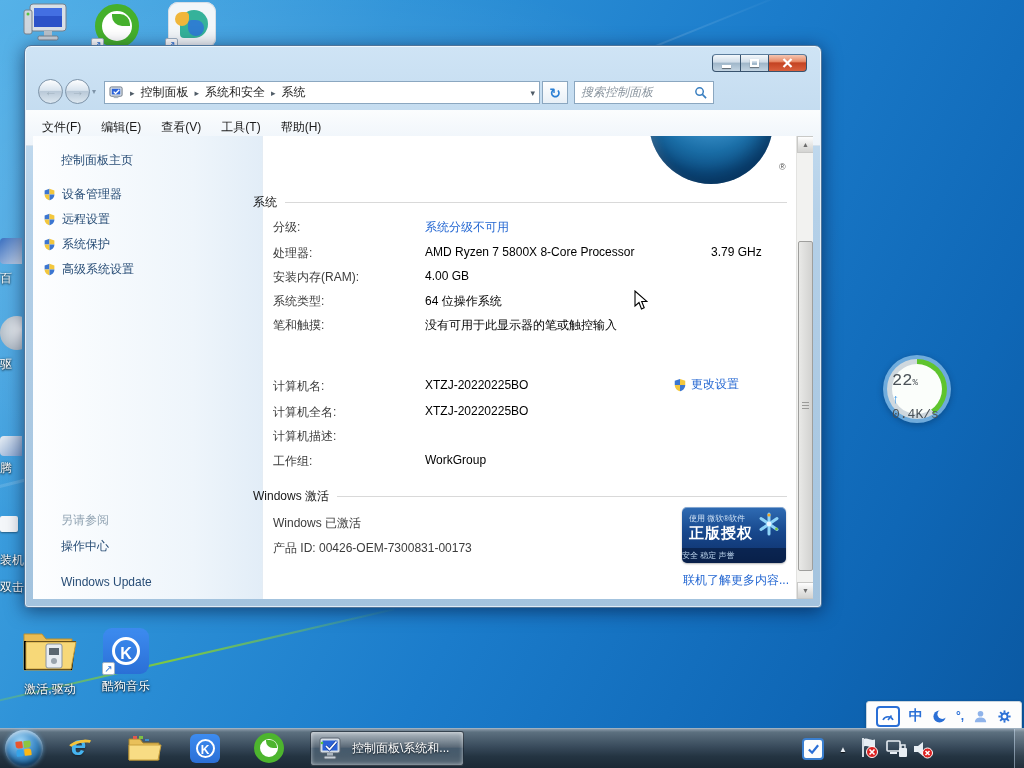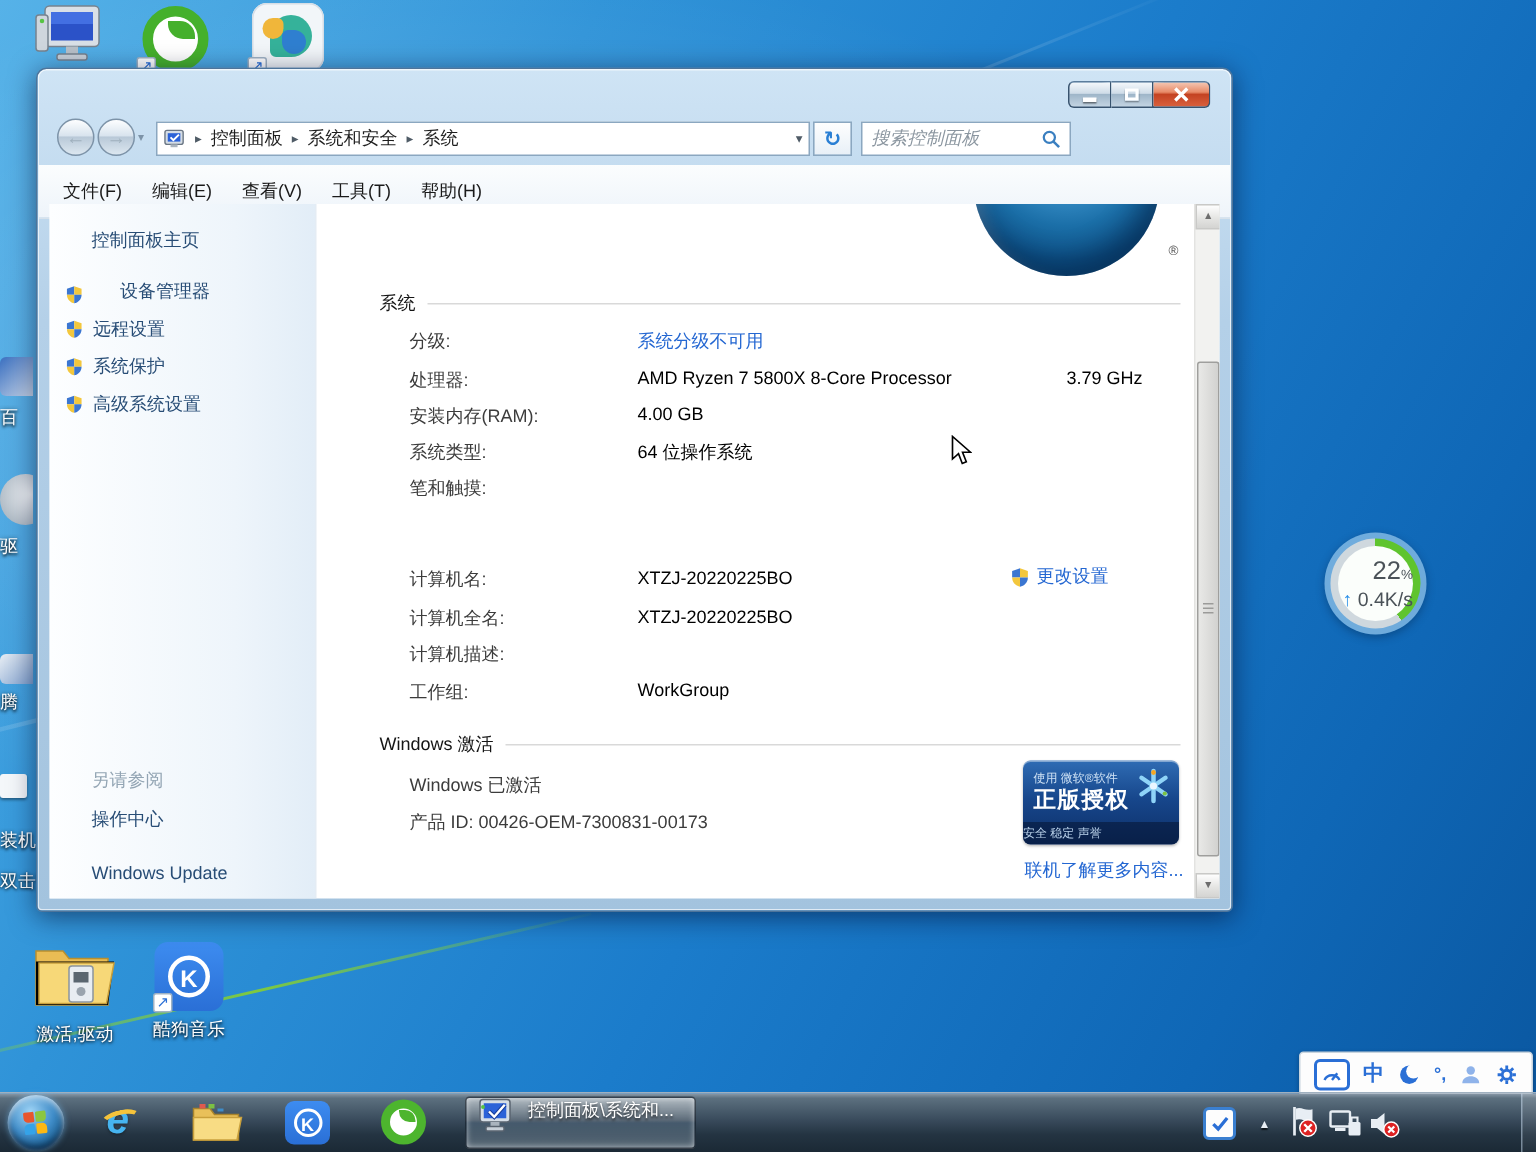--- a/index.html
+++ b/index.html
@@ -36,21 +36,21 @@
     color:#9fb0bd; font-size:13px; font-weight:bold; }
   .addrbox { background:#fff; border:1px solid #8ba7c0; height:23px; display:flex; align-items:center; }
   .crumb-sep { color:#4f5b66; font-size:9px; padding:0 6px; }
   .crumb { color:#1e1e1e; }
   .menubar { position:absolute; left:1px; right:1px; top:64px; height:36px;
     background:linear-gradient(#fbfdfe,#eef4fa); border-bottom:1px solid #d7e2ec;
     display:flex; align-items:center; padding-left:16px; gap:20px; color:#1a1a1a; }
   #content { position:absolute; left:8px; right:8px; top:90px; bottom:8px; background:#fff; overflow:hidden; }
 
   
-  #sidebar { position:absolute; left:0; top:0; bottom:0; width:178px;
+  #sidebar { position:absolute; left:0; top:0; bottom:0; width:230px;
     background:linear-gradient(90deg,#fdfeff,#eef5fb 70%,#e2edf7);
     border-right:1px solid #e4ecf4; }
   .side-link { color:#284d76; cursor:pointer; }
   .side-dim { color:#93a5b4; }
 
   
   #main { position:absolute; left:198px; right:17px; top:0; bottom:0; overflow:hidden; }
   .sec-head { display:flex; align-items:center; color:#151515; }
   .sec-head .line { flex:1; height:1px; background:#d9d9d9; margin-left:8px; }
   .rowlabel { position:absolute; left:42px; color:#3c3c3c; }
@@ -65,35 +65,35 @@
   #scroll-thumb { position:absolute; left:1px; width:15px; top:105px; height:330px;
     background:linear-gradient(90deg,#e9e9e7,#d2d2d0); border:1px solid #9f9f9d; border-radius:2px; }
   .grip { position:absolute; left:3px; right:3px; height:1px; background:#9b9b99; }
 
   
   #taskbar { position:absolute; left:0; top:728px; width:1024px; height:40px;
     background:linear-gradient(#8a9aa9 0%,#5c707f 8%,#394b5c 45%,#243442 70%,#1b2935 100%);
     border-top:1px solid #9fb0bf; }
   .taskbtn { position:absolute; border:1px solid rgba(10,20,30,.65); border-radius:3px;
     background:linear-gradient(rgba(255,255,255,.5),rgba(255,255,255,.18) 45%,rgba(120,150,175,.25) 50%,rgba(200,220,235,.35));
-    box-shadow:inset 0 0 4px rgba(255,255,255,.6); display:flex; }
+    box-shadow:inset 0 0 4px rgba(255,255,255,.6); display:flex; align-items:center; }
   .trayicon { position:absolute; width:22px; height:22px; display:flex; align-items:center; justify-content:center; }
 
   
   #imebar { position:absolute; left:866px; top:701px; width:156px; height:30px; background:#fdfdfd;
     border:1px solid #c8d4de; border-radius:3px; box-shadow:0 1px 3px rgba(0,20,40,.35);
     display:flex; align-items:center; justify-content:space-around; padding:0 4px; }
   .imeitem { color:#2a6fd6; font-weight:bold; font-size:14px; cursor:pointer; display:flex; align-items:center; justify-content:center; }
 
   
   #speedball { position:absolute; left:883px; top:355px; width:68px; height:68px; border-radius:50%;
     background:rgba(190,225,250,.55); box-shadow:0 2px 6px rgba(0,30,60,.35); padding:4px; }
   #sb-ring { width:60px; height:60px; border-radius:50%;
     background:conic-gradient(#5fc42e 0deg 145deg, #cfd8de 145deg 360deg); padding:5px; }
-  #sb-core { width:50px; height:50px; border-radius:50%; background:#fbfefb; text-align:right; }
+  #sb-core { width:50px; height:50px; border-radius:50%; background:#fbfefb; text-align:left;font-family:Liberation Mono, monospace; }
 </style>
 </head>
 <body>
 
 <div id="desktop">
 
   <div class="streak" style="left:-80px;top:430px;width:600px;height:3px;background:linear-gradient(90deg,rgba(255,255,255,0),rgba(255,255,255,.5),rgba(255,255,255,0));transform:rotate(-14deg);"></div>
   <div class="streak" style="left:-60px;top:660px;width:460px;height:2px;background:linear-gradient(90deg,rgba(140,230,90,.1),#7ec93f,rgba(140,230,90,.05));transform:rotate(-13deg);"></div>
   <div class="streak" style="left:120px;top:120px;width:700px;height:2px;background:linear-gradient(90deg,rgba(255,255,255,0),rgba(255,255,255,.35),rgba(255,255,255,0));transform:rotate(-22deg);"></div>
 
@@ -211,21 +211,21 @@
       <span>查看(V)</span>
       <span>工具(T)</span>
       <span>帮助(H)</span>
     </div>
 
     <div id="content">
 
       <div id="sidebar">
         <div class="abs side-link" style="left:28px;top:16px;">控制面板主页</div>
 
-        <div class="abs" style="left:10px;top:50px;display:flex;gap:24px;align-items:flex-end;">
+        <div class="abs" style="left:10px;top:50px;display:flex;gap:6px;align-items:center;">
           <svg width="13" height="13" viewBox="0 0 16 16">
               <path d="M8 1 L2 3 V8 H8 Z" fill="#3b76d1"></path>
               <path d="M8 1 L14 3 V8 H8 Z" fill="#f3c73d"></path>
               <path d="M2 8 C2 12 5 14.5 8 15 V8 Z" fill="#f3c73d"></path>
               <path d="M14 8 C14 12 11 14.5 8 15 V8 Z" fill="#3b76d1"></path>
             </svg>
           <span class="side-link">设备管理器</span>
         </div>
         <div class="abs" style="left:10px;top:75px;display:flex;gap:6px;align-items:center;">
           <svg width="13" height="13" viewBox="0 0 16 16">
@@ -274,20 +274,21 @@
         <div class="rowlabel" style="top:83px;">分级:</div>
         <div class="rowvalue bluelink" style="top:83px;">系统分级不可用</div>
         <div class="rowlabel" style="top:109px;">处理器:</div>
         <div class="rowvalue" style="top:109px;">AMD Ryzen 7 5800X 8-Core Processor</div>
         <div class="rowvalue" style="top:109px;left:480px;">3.79 GHz</div>
         <div class="rowlabel" style="top:133px;">安装内存(RAM):</div>
         <div class="rowvalue" style="top:133px;">4.00 GB</div>
         <div class="rowlabel" style="top:157px;text-align:right;">系统类型:</div>
         <div class="rowvalue" style="top:157px;">64 位操作系统</div>
         <div class="rowlabel" style="top:181px;">笔和触摸:</div>
+        <div class="rowvalue" style="top:181px;">没有可用于此显示器的笔或触控输入</div>
 
         <div class="rowlabel" style="top:242px;">计算机名:</div>
         <div class="rowvalue" style="top:242px;">XTZJ-20220225BO</div>
         <div class="abs" style="left:442px;top:240px;display:flex;gap:4px;align-items:center;">
           <svg width="14" height="14" viewBox="0 0 16 16">
               <path d="M8 1 L2 3 V8 H8 Z" fill="#3b76d1"></path>
               <path d="M8 1 L14 3 V8 H8 Z" fill="#f3c73d"></path>
               <path d="M2 8 C2 12 5 14.5 8 15 V8 Z" fill="#f3c73d"></path>
               <path d="M14 8 C14 12 11 14.5 8 15 V8 Z" fill="#3b76d1"></path>
             </svg>

